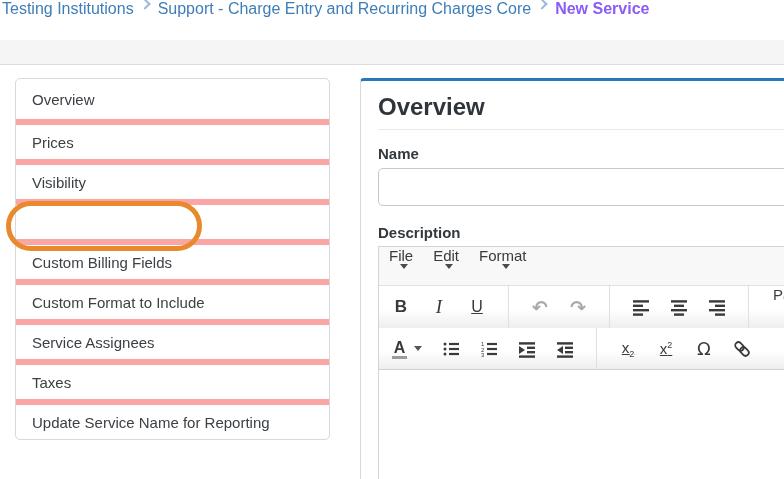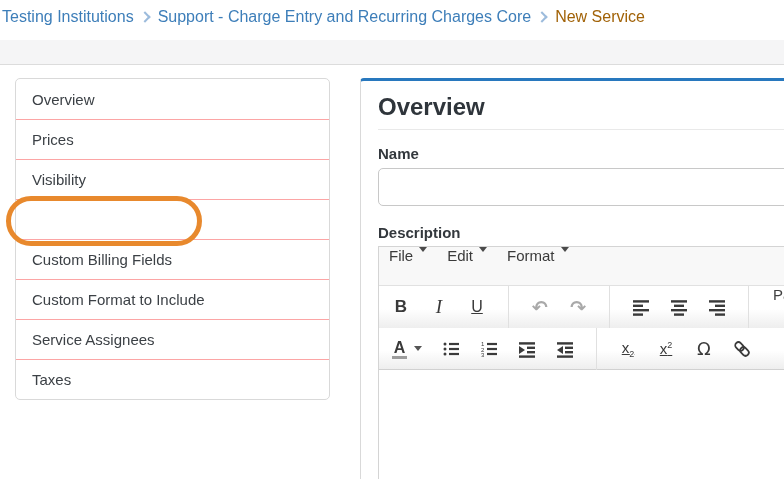--- a/index.html
+++ b/index.html
@@ -7,25 +7,25 @@
   body {
     position: relative;
     background: #ffffff;
     font-family: "Liberation Sans", "DejaVu Sans", sans-serif;
     color: #3c4146;
   }
 
   
   .breadcrumb {
     position: absolute; top: 0; left: 0; width: 784px; height: 40px;
-    display: flex; align-items: center; padding: 0 0 6px 2px;
+    display: flex; padding: 0 0 6px 2px;
     font-size: 16px;
   }
   .crumb-link { color: var(--link-blue, #3d7eb9); text-decoration: none; cursor: pointer; }
-  .crumb-current { color: #a16207; font-weight: normal; }
+  .crumb-current { color: #8b5cf6; font-weight: bold; }
   .bc-chev {
     display: inline-block; width: 8px; height: 8px;
     border-top: 2.5px solid #9cbbdc; border-right: 2.5px solid #9cbbdc;
     transform: rotate(45deg); margin: 0 9px 0 7px; flex: 0 0 auto;
   }
 
   
   .top-strip {
     position: absolute; top: 40px; left: 0; width: 784px; height: 25px;
     background: #f5f5f6; border-bottom: 1px solid #dcdcdc;
@@ -33,21 +33,21 @@
 
   
   .sidebar {
     position: absolute; left: 15px; top: 78px; width: 315px;
     background: #fff; border: 1px solid #d9d9d9; border-radius: 5px;
   }
   .side-item {
     position: relative; display: flex; align-items: center;
     height: 40px; padding-left: 16px;
     font-size: 15px; color: #3c4146; text-decoration: none; cursor: pointer;
-    border-top: 1px solid #fca5a5;
+    border-top: 6px solid #fca5a5;
   }
   .side-item:first-child { border-top: none; }
   .annotation-ring {
     position: absolute; left: -10px; top: -4px;
     width: 196px; height: 50px;
     border: 5px solid var(--annotation-orange, #e8892d);
     border-radius: 26px;
     pointer-events: none; z-index: 3;
   }
 
@@ -72,22 +72,22 @@
   }
   .desc-label { margin-top: 18px; }
 
   
   .editor { margin-top: 4px; border: 1px solid #d4d4d4; background: #fff; }
   .menubar {
     display: flex; align-items: center; height: 39px;
     background: #f8f8f8; border-bottom: 1px solid #e1e1e1; padding-left: 0;
   }
   .menu-item {
-    display: flex; height: 100%; padding: 0 10px;
-    font-size: 15px; color: #3a3a3a; cursor: pointer; background: transparent; border: none;
+    display: flex; align-items: center; height: 100%; padding: 0 10px;
+    font-size: 15px; color: #3a3a3a; cursor: pointer; background: transparent; border: none; flex-direction: column;
   }
   .caret {
     display: inline-block; width: 0; height: 0; margin-left: 6px;
     border-left: 4px solid transparent; border-right: 4px solid transparent;
     border-top: 5px solid #4a4a4a;
   }
   .toolbar-row {
     display: flex; align-items: center; height: 42px; padding-left: 3px;
     background: linear-gradient(#ffffff 55%, #eeeeee 100%);
   }
@@ -144,20 +144,23 @@
     </a>
   <a class="side-item">
       <span>Custom Format to Include</span>
     </a>
   <a class="side-item">
       <span>Service Assignees</span>
     </a>
   <a class="side-item">
       <span>Taxes</span>
     </a>
+  <a class="side-item">
+      <span>Update Service Name for Reporting</span>
+    </a>
 </nav>
 
 <section class="panel">
   <div class="panel-inner">
     <h1 class="panel-title">Overview</h1>
 
     <label class="field-label">Name</label>
     <input class="text-input" type="text" value="" style="">
 
     <label class="field-label desc-label">Description</label>

